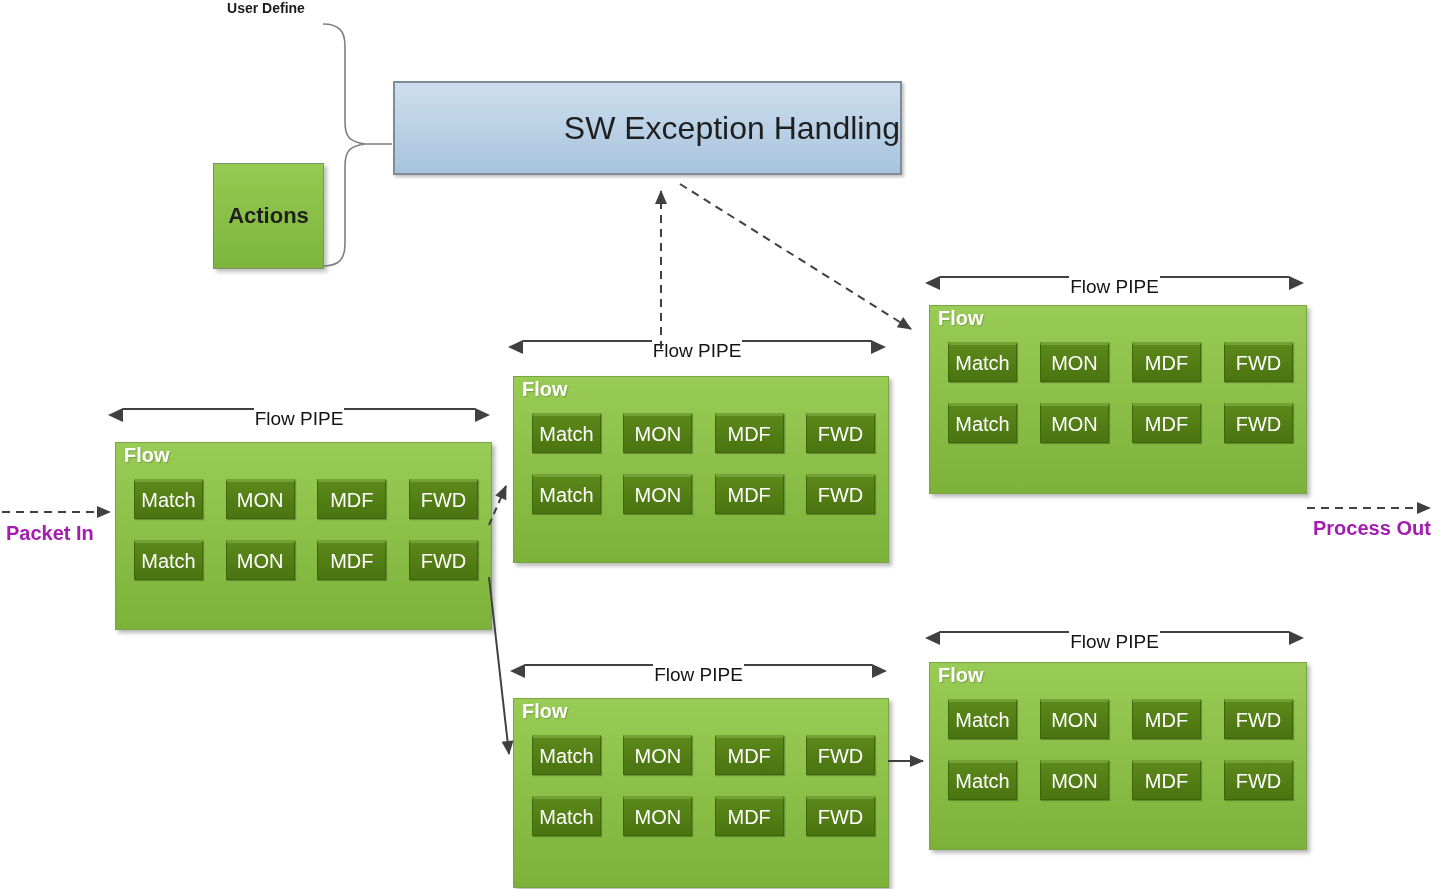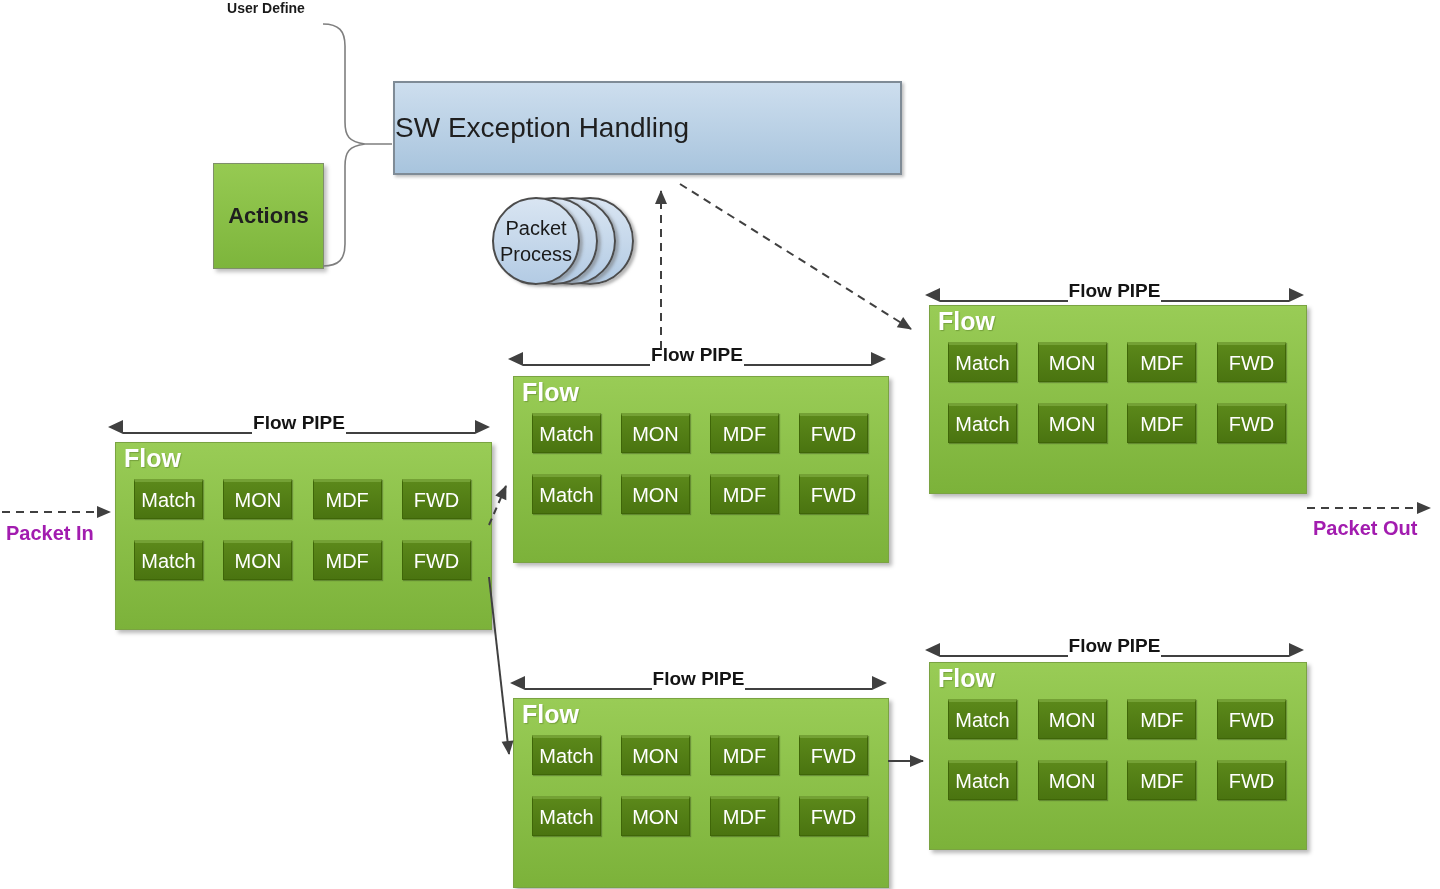--- a/index.html
+++ b/index.html
@@ -5,52 +5,52 @@
   html,body{margin:0;padding:0;background:#fff;}
   .canvas{position:relative;width:1440px;height:889px;background:#ffffff;overflow:hidden;
           font-family:"Liberation Sans",sans-serif;color:#1f1f1f;border-radius:27px;}
 
   
   .overlay{position:absolute;left:0;top:0;width:1440px;height:889px;pointer-events:none;z-index:6;}
 
   
   .flow-box{position:absolute;background:linear-gradient(#99cc56,#7cb23a);
             border:1px solid #7aa342;box-shadow:3px 3px 4px rgba(0,0,0,0.28);z-index:3;}
-  .flow-title{position:absolute;top:1px;left:8px;color:#ffffff;font-weight:bold;font-size:25px;
+  .flow-title{position:absolute;top:1px;left:8px;color:#ffffff;font-weight:bold;font-size:20px;
               text-shadow:1px 1px 1px rgba(60,90,20,0.35);}
-  .cells-row{position:absolute;left:18px;right:20px;display:flex;justify-content:space-between;}
+  .cells-row{position:absolute;left:18px;right:13px;display:flex;justify-content:space-between;}
   .row1{top:36px}
   .row2{top:97px}
   .cell{width:69px;height:40px;display:flex;align-items:center;justify-content:center;
         background:linear-gradient(#5b881a,#4a7410);border:1px solid #3f6608;border-top:3px solid #74a135;
         box-sizing:border-box;color:#ffffff;font-size:20px;box-shadow:1px 1px 1px rgba(0,0,0,0.25);}
 
   
-  .pipe-label-row{position:absolute;display:flex;align-items:flex-end;z-index:4;height:26px;
-                  font-weight:bold;font-size:19px;color:#141414;}
+  .pipe-label-row{position:absolute;display:flex;align-items:flex-start;z-index:4;height:26px;
+                  font-weight:normal;font-size:19px;color:#141414;}
   .pl-line{flex:1;height:2px;background:#404040;}
   .ah{width:0;height:0;border-top:7px solid transparent;border-bottom:7px solid transparent;flex:0 0 auto;}
   .ah-left{border-right:15px solid #404040;}
   .ah-right{border-left:15px solid #404040;}
   .pl-label{padding:0 1px;white-space:nowrap;}
 
   
   .ud-label{position:absolute;left:196px;top:0px;width:140px;text-align:center;
             font-weight:bold;font-size:14px;color:#1a1a1a;}
   .small-green-box{position:absolute;width:109px;background:linear-gradient(#96ca52,#7db53c);
             border:1px solid #7f8f6a;box-shadow:3px 3px 4px rgba(0,0,0,0.25);
             display:flex;align-items:center;justify-content:center;font-size:22px;color:#1f1f1f;z-index:3;}
   .parser{left:213px;top:22px;height:105px;}
   .actions{left:213px;top:163px;height:104px;font-weight:bold;}
 
   
   .sw-box{position:absolute;left:393px;top:81px;width:509px;height:94px;
           background:linear-gradient(#cddeee,#a8c4dd);border:2px solid #7f8b96;
-          box-shadow:2px 2px 3px rgba(0,0,0,0.25);display:flex;align-items:center;justify-content:flex-start;
-          font-size:28px;color:#1f1f1f;z-index:3;box-sizing:border-box;}
+          box-shadow:2px 2px 3px rgba(0,0,0,0.25);display:flex;align-items:center;justify-content:flex-end;
+          font-size:32px;color:#1f1f1f;z-index:3;box-sizing:border-box;}
 
   
   .pp-group{position:absolute;left:492px;top:197px;width:150px;height:94px;z-index:3;}
   .pp-circle{position:absolute;top:0;width:88px;height:88px;border-radius:50%;
              border:2px solid #4c4c4c;background:linear-gradient(#d9e5f2,#b3cbe4);
              box-shadow:3px 2px 3px rgba(110,110,110,0.5);box-sizing:border-box;}
   .pp-c4{left:54px;z-index:1;}
   .pp-c3{left:36px;z-index:2;}
   .pp-c2{left:18px;z-index:3;}
   .pp-c1{left:0;z-index:4;display:flex;flex-direction:column;align-items:center;justify-content:center;
@@ -84,32 +84,23 @@
 
   <div class="ud-label">User Define</div>
   <div class="small-green-box actions">
     <span>Actions</span>
   </div>
 
   <div class="sw-box">
     <span>SW Exception Handling</span>
   </div>
 
-  <div class="pp-group">
-    <div class="pp-circle pp-c4"></div>
-    <div class="pp-circle pp-c3"></div>
-    <div class="pp-circle pp-c2"></div>
-    <div class="pp-circle pp-c1">
-      <span>Packet</span>
-      <span>Process</span>
-    </div>
-  </div>
 
   <div class="pkt-label pkt-in">Packet In</div>
-  <div class="pkt-label pkt-out">Packet Out</div>
+  <div class="pkt-label pkt-out">Process Out</div>
 
   <div class="pipe-label-row" style="left:108px;top:408px;width:382px;">
     <span class="ah ah-left"></span>
     <span class="pl-line"></span>
     <span class="pl-label">Flow PIPE</span>
     <span class="pl-line"></span>
     <span class="ah ah-right"></span>
   </div>
   <div class="flow-box" style="left:115px;top:442px;width:375px;height:186px;">
     <div class="flow-title">Flow</div>

